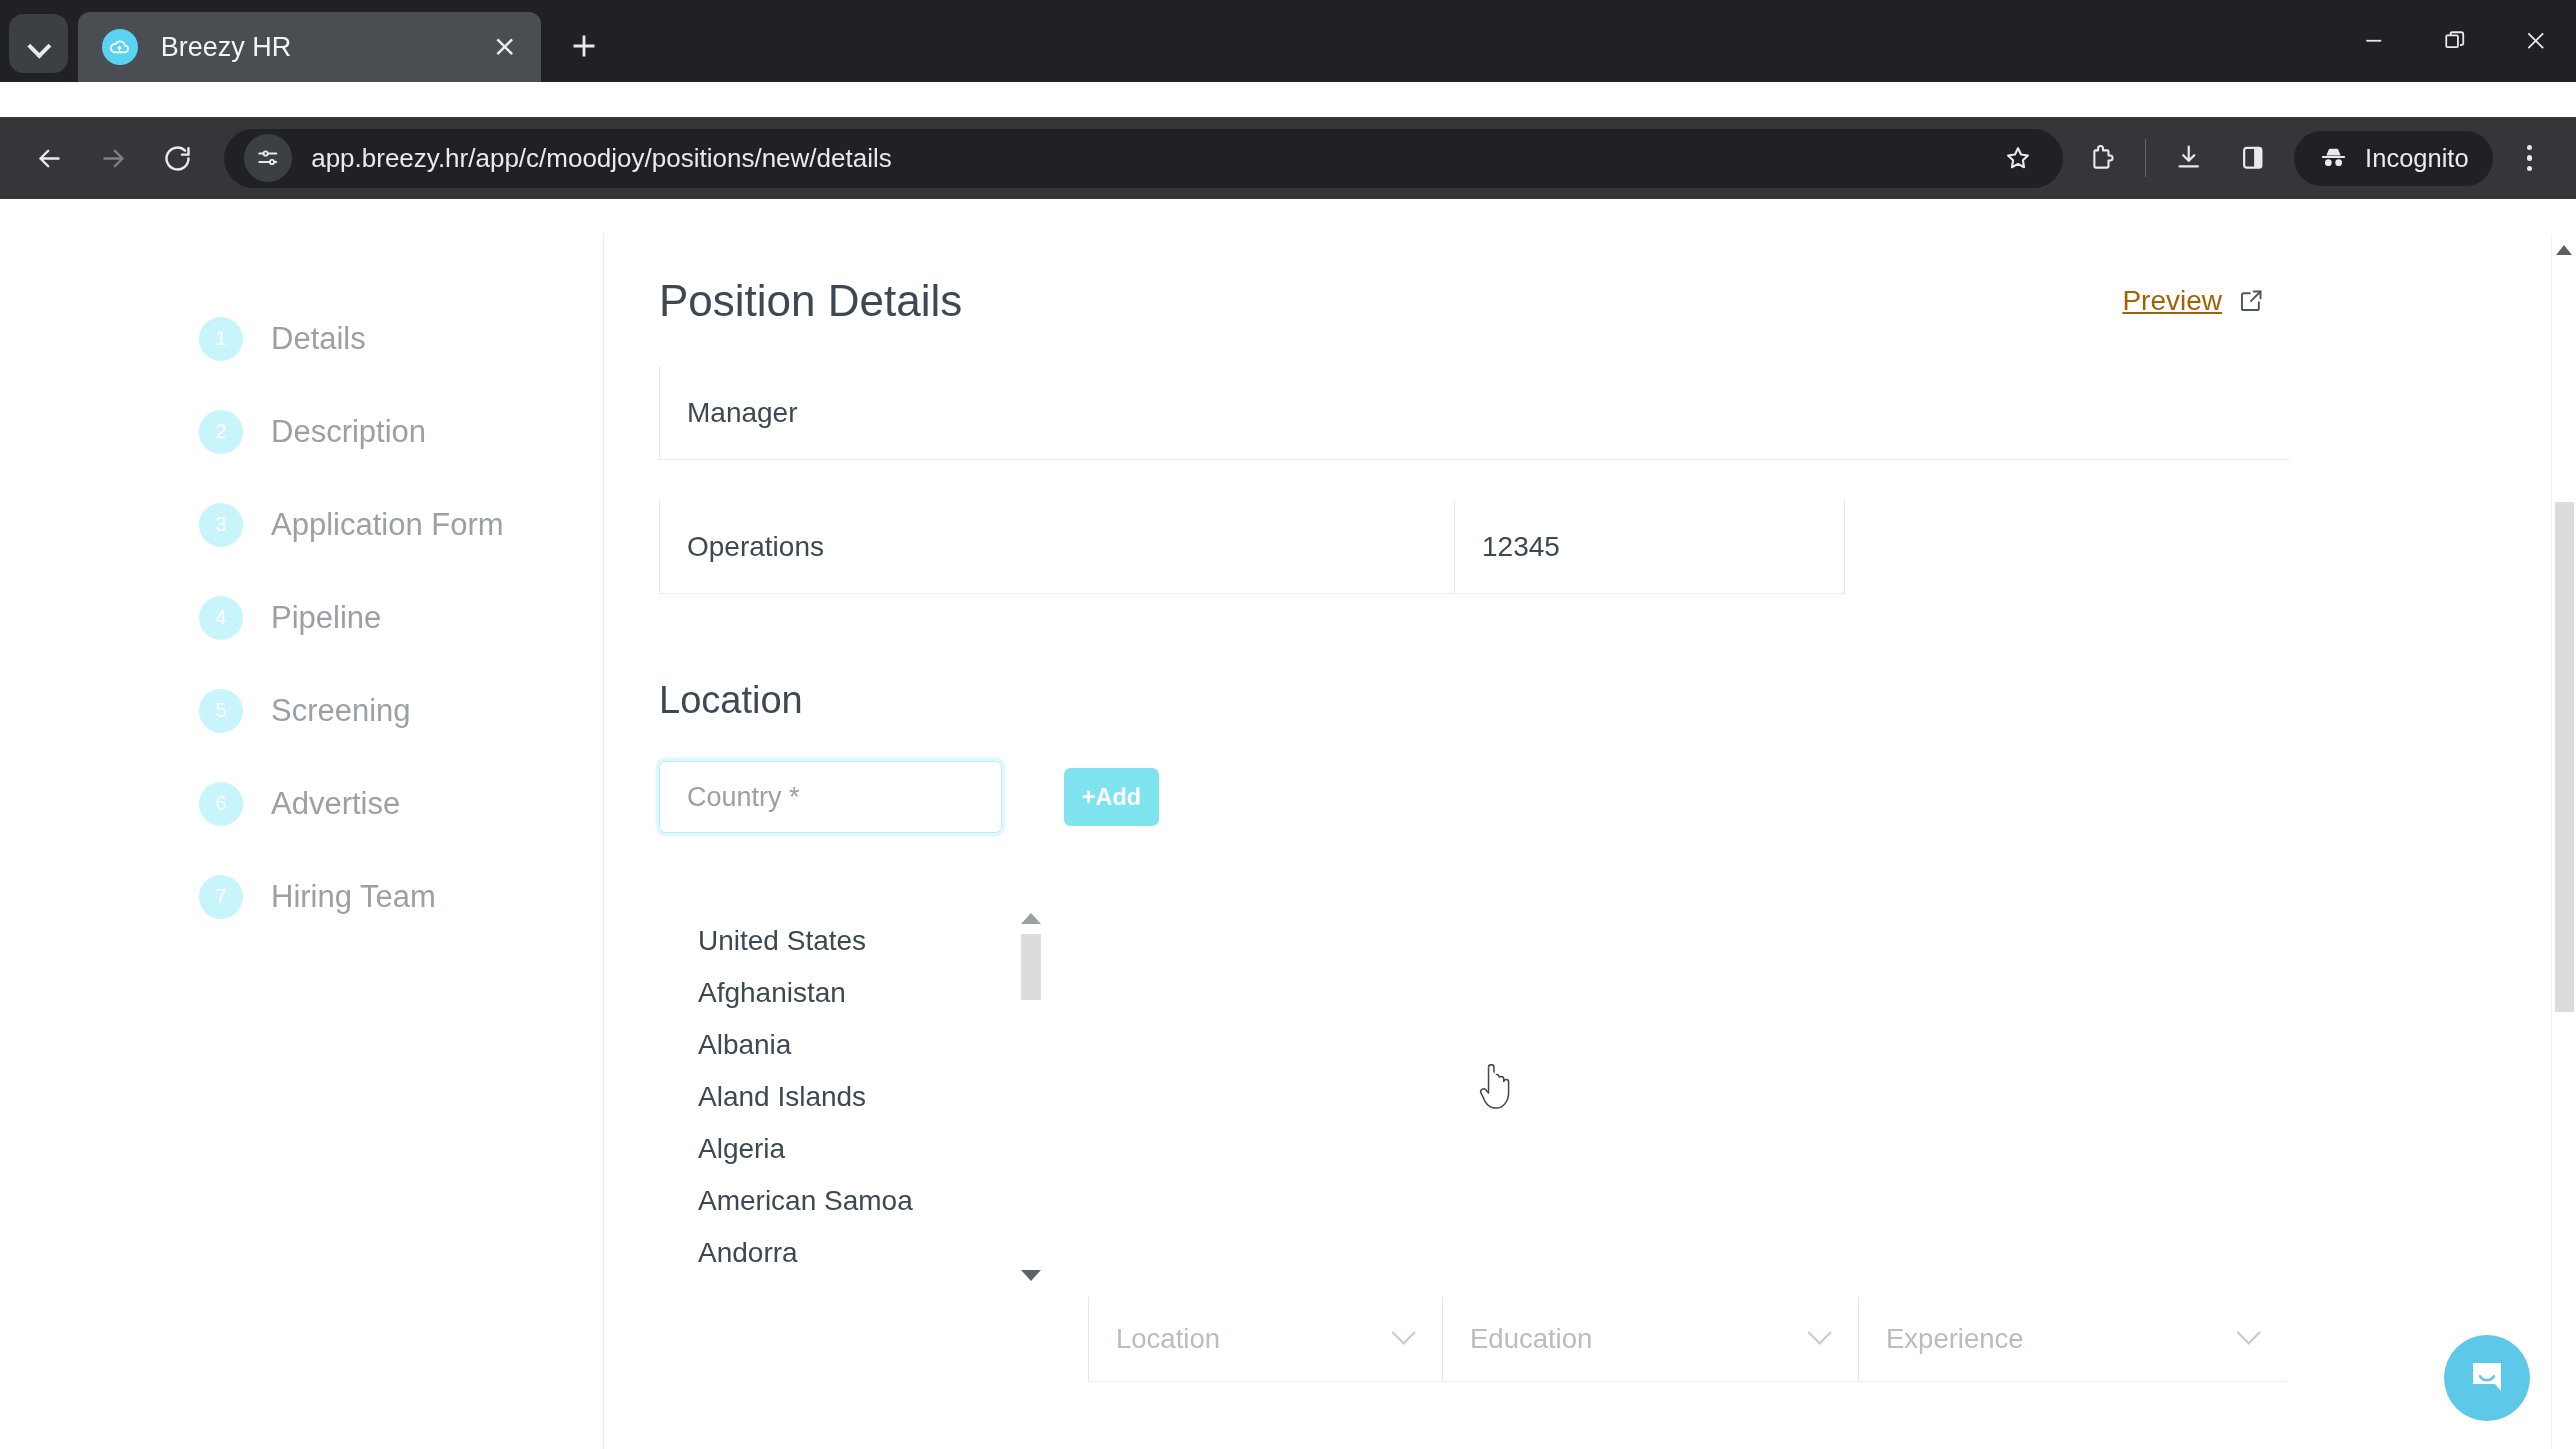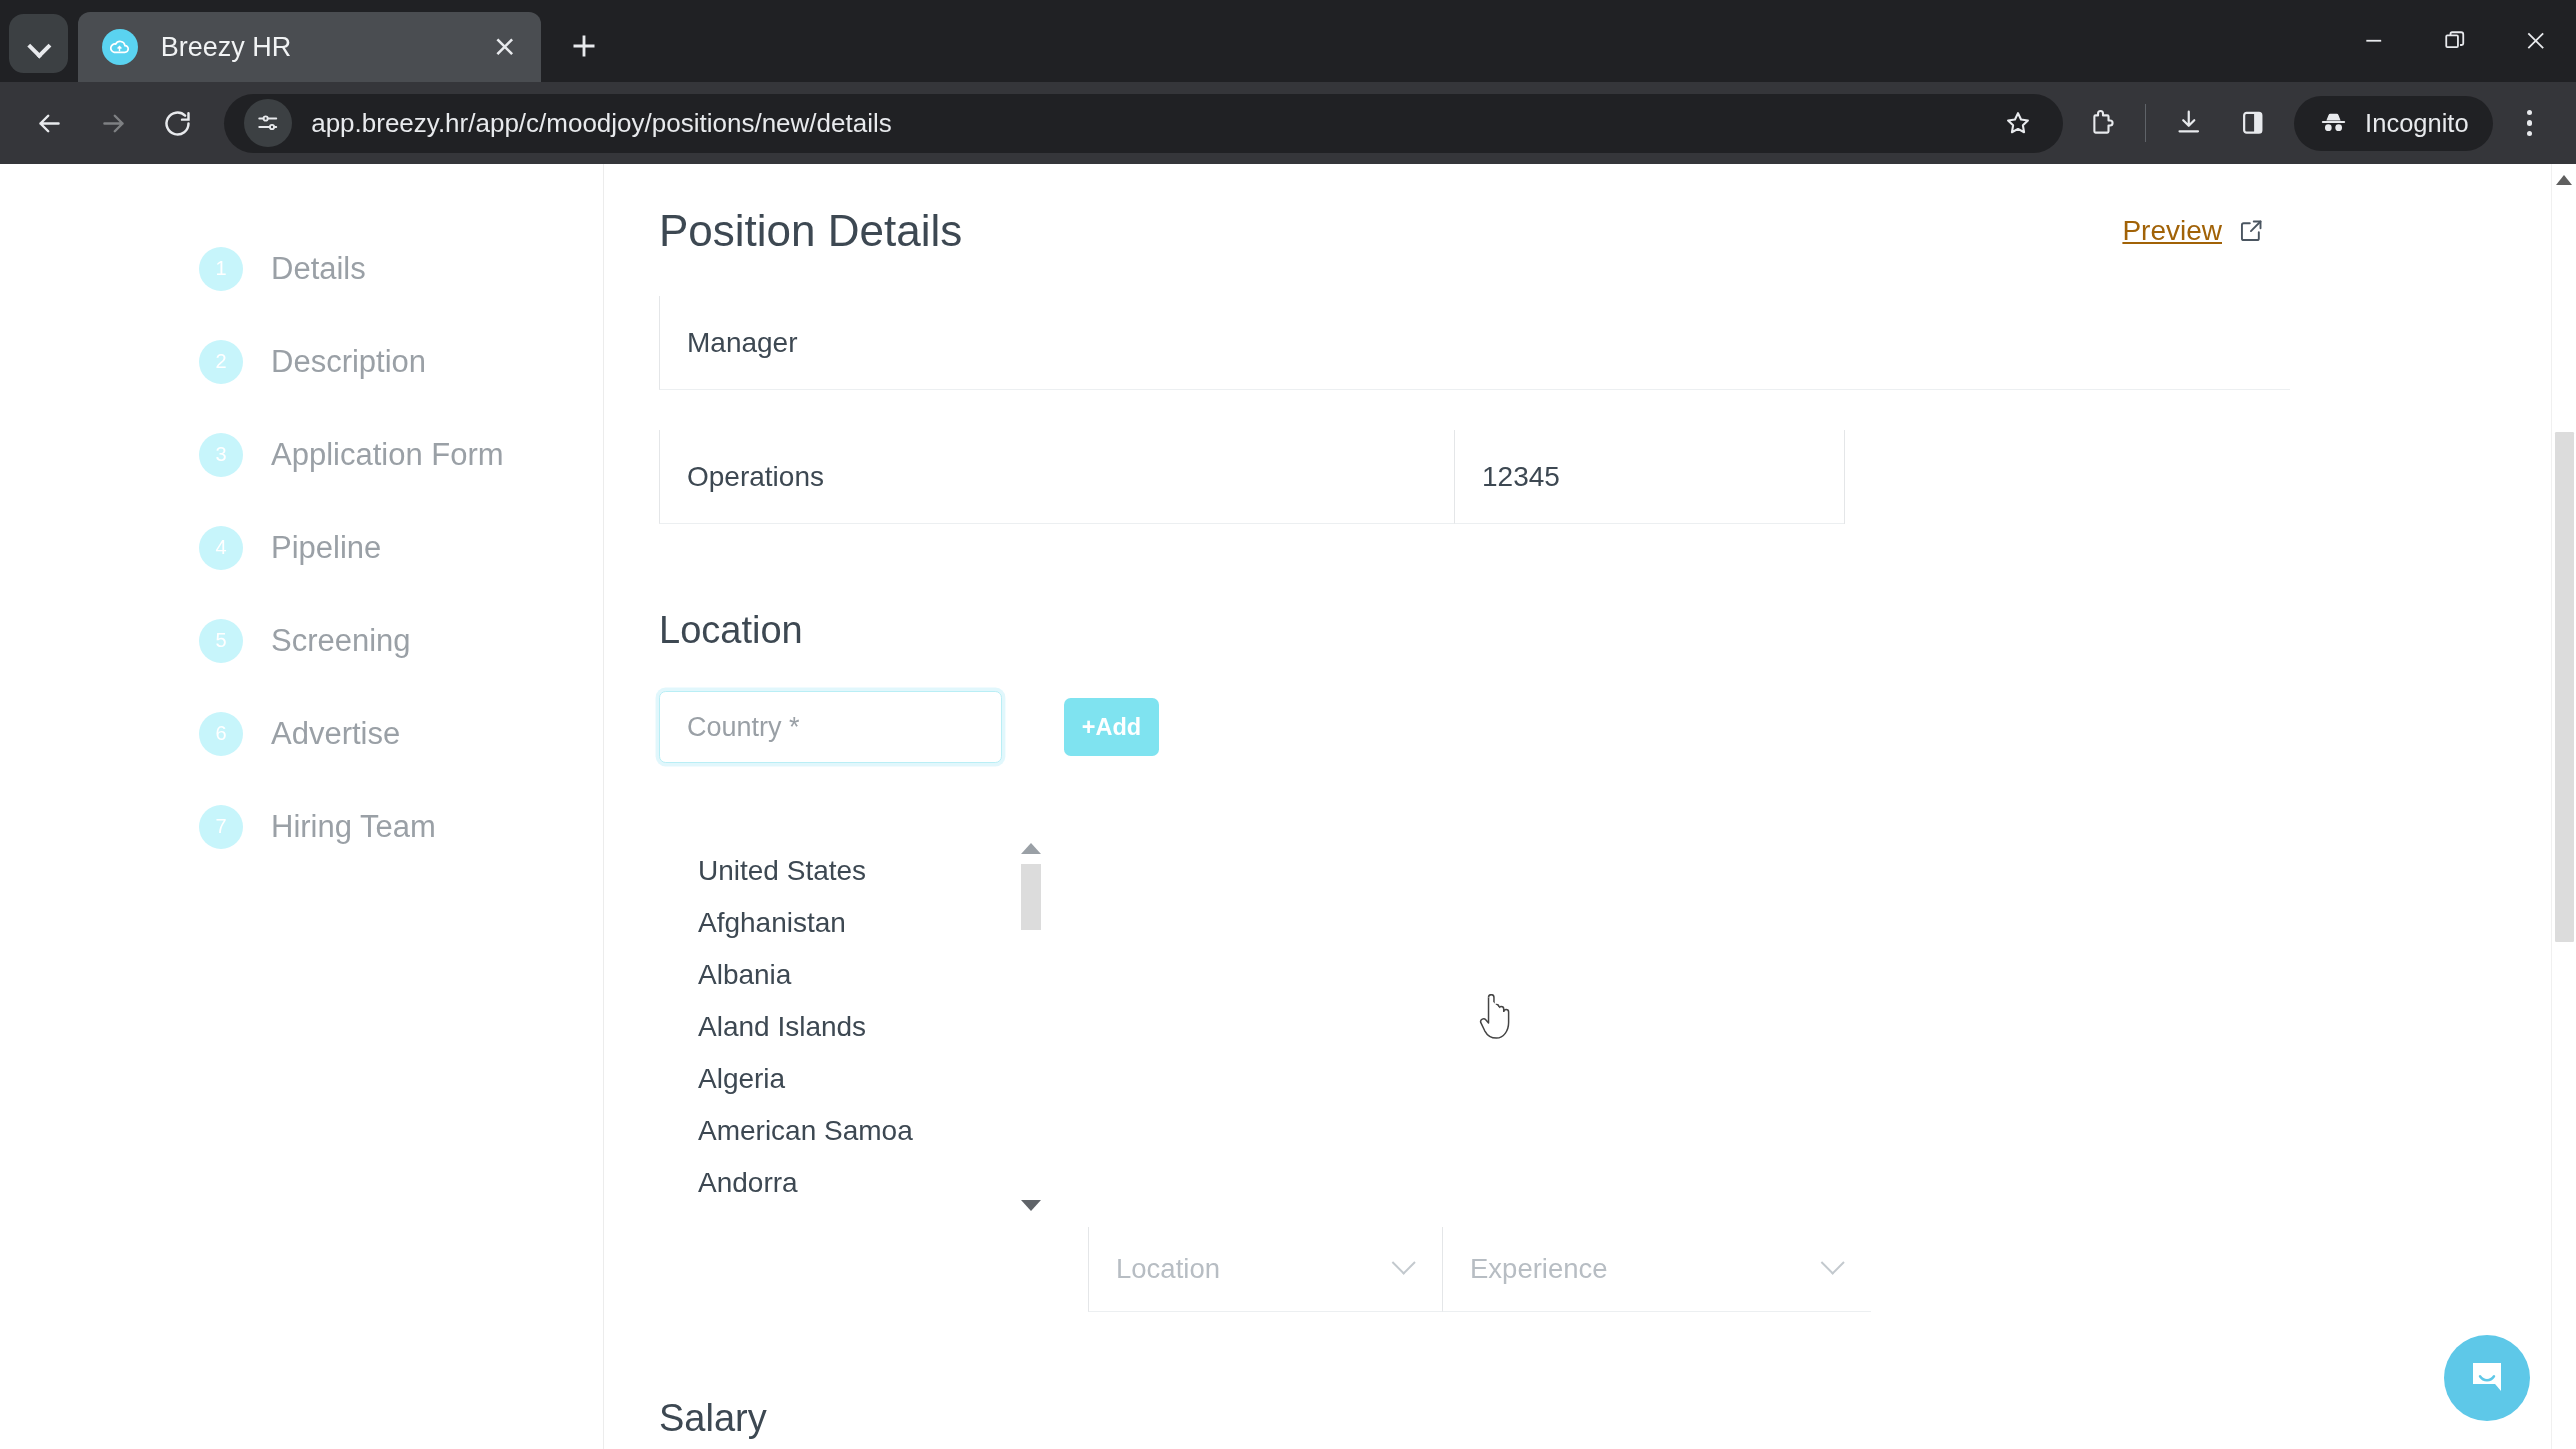--- a/index.html
+++ b/index.html
@@ -4,21 +4,21 @@
 <style>
   * { box-sizing: border-box; margin: 0; padding: 0; }
   html, body {
     width: 2576px; height: 1449px;
     overflow: hidden;
     font-family: "Liberation Sans", sans-serif;
     background: #ffffff;
   }
 
   
-  .browser { width: 2576px; height: 1449px; display: flex; flex-direction: column; }
+  .browser { width: 2576px; height: 1449px; display: flex; flex-direction: column; gap: 35px; }
 
   .tabstrip {
     height: 82px;
     background: #202124;
     display: flex;
     align-items: flex-end;
     padding-left: 9.4px;
     position: relative;
     flex: none;
   }
@@ -676,20 +676,24 @@
             <path d="M16.1 11c0-1 .8-1.8 1.8-1.8s1.8.8 1.8 1.8v4"></path>
             <path d="M19.7 13.2c0-1 .8-1.8 1.8-1.8s1.8.8 1.8 1.8V21c0 6-3.6 11.5-9 11.5-5.1 0-7.3-3-8.6-5.4L3 21.5c-.6-1.1-.2-2.4.9-3 .9-.5 2-.2 2.7.6l1.9 2.2V2.5"></path>
           </svg>
         </span>
 
         <div class="selects-row">
           <div class="select-cell sc-cat">
             <span>Location</span>
             <span class="chev"></span>
           </div>
+          <div class="select-cell sc-edu">
+            <span>Education</span>
+            <span class="chev"></span>
+          </div>
           <div class="select-cell sc-exp">
             <span>Experience</span>
             <span class="chev"></span>
           </div>
         </div>
 
         <div class="salary-title">Salary</div>
 
       </div>
     </div>

